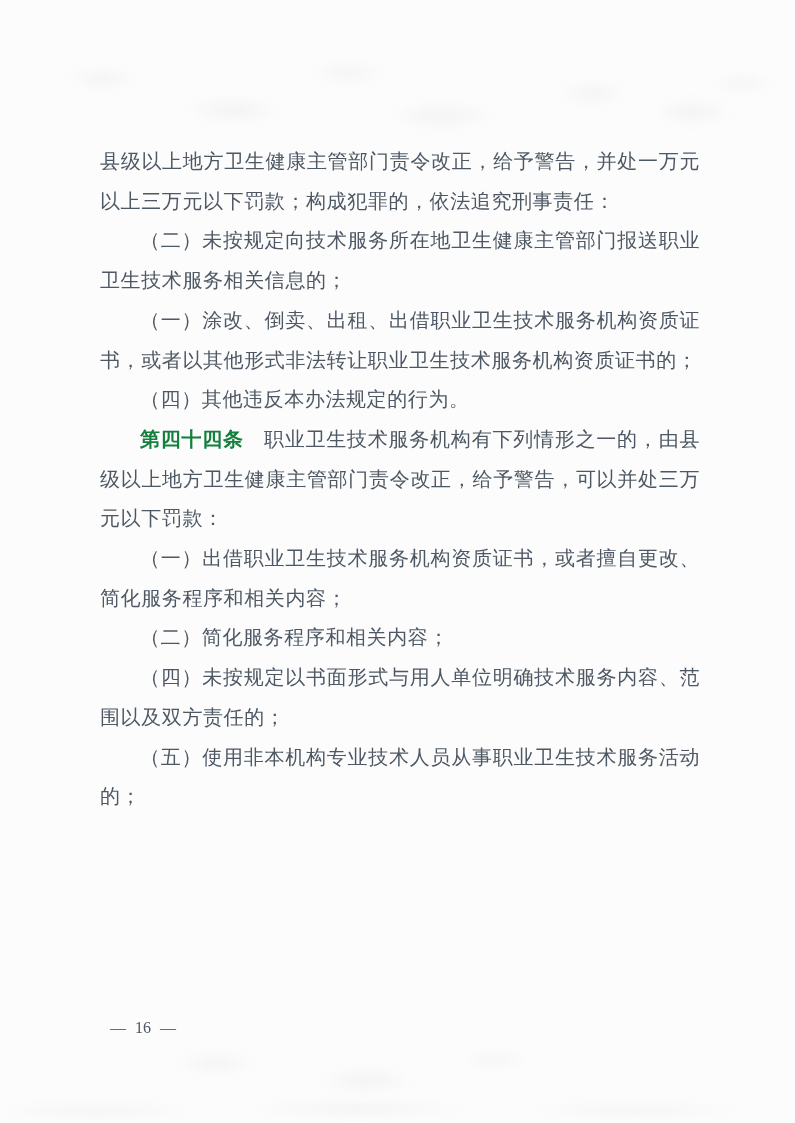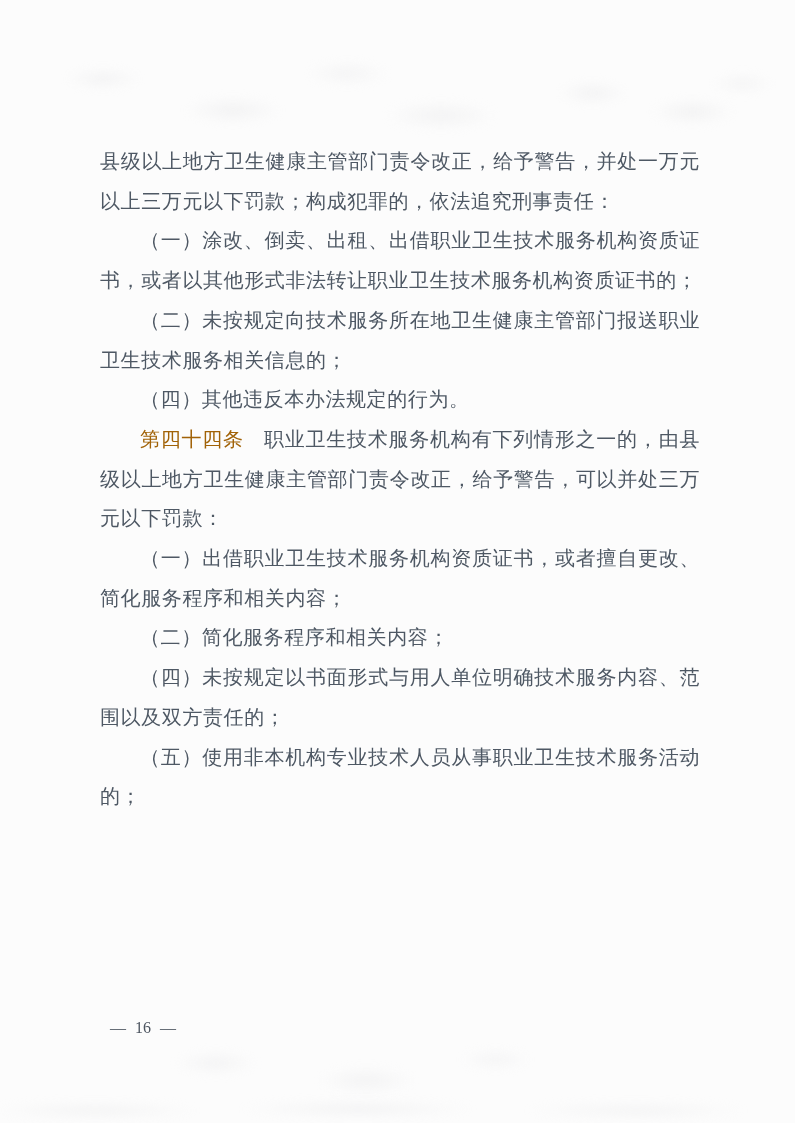--- a/index.html
+++ b/index.html
@@ -64,22 +64,22 @@
     filter: blur(0.25px);
   }
   .para {
     margin: 0;
     padding: 0;
   }
   .para.indent {
     text-indent: 2em;
   }
   .article-lead {
-    font-weight: 400;
-    color: #a16207;
+    font-weight: 700;
+    color: #15803d;
     margin-right: 1em;
   }
   .footer {
     position: absolute;
     left: 110px;
     top: 1016px;
     display: flex;
     align-items: center;
     gap: 9px;
     color: #4d5560;
@@ -95,23 +95,23 @@
 
   <div class="ghost ghost-top-left"></div>
   <div class="ghost ghost-top-right"></div>
   <div class="ghost ghost-bottom-left"></div>
   <div class="ghost ghost-bottom-band"></div>
 
   <div class="textblock">
 
     <p class="para">县级以上地方卫生健康主管部门责令改正，给予警告，并处一万元以上三万元以下罚款；构成犯罪的，依法追究刑事责任：</p>
 
+    <p class="para indent">（二）未按规定向技术服务所在地卫生健康主管部门报送职业卫生技术服务相关信息的；</p>
+
     <p class="para indent">（一）涂改、倒卖、出租、出借职业卫生技术服务机构资质证书，或者以其他形式非法转让职业卫生技术服务机构资质证书的；</p>
-
-    <p class="para indent">（二）未按规定向技术服务所在地卫生健康主管部门报送职业卫生技术服务相关信息的；</p>
 
 
     <p class="para indent">（四）其他违反本办法规定的行为。</p>
 
     <p class="para indent"><span class="article-lead">第四十四条</span><span>职业卫生技术服务机构有下列情形之一的，由县级以上地方卫生健康主管部门责令改正，给予警告，可以并处三万元以下罚款：</span></p>
 
     <p class="para indent">（一）出借职业卫生技术服务机构资质证书，或者擅自更改、简化服务程序和相关内容；</p>
 
     <p class="para indent">（二）简化服务程序和相关内容；</p>
 

